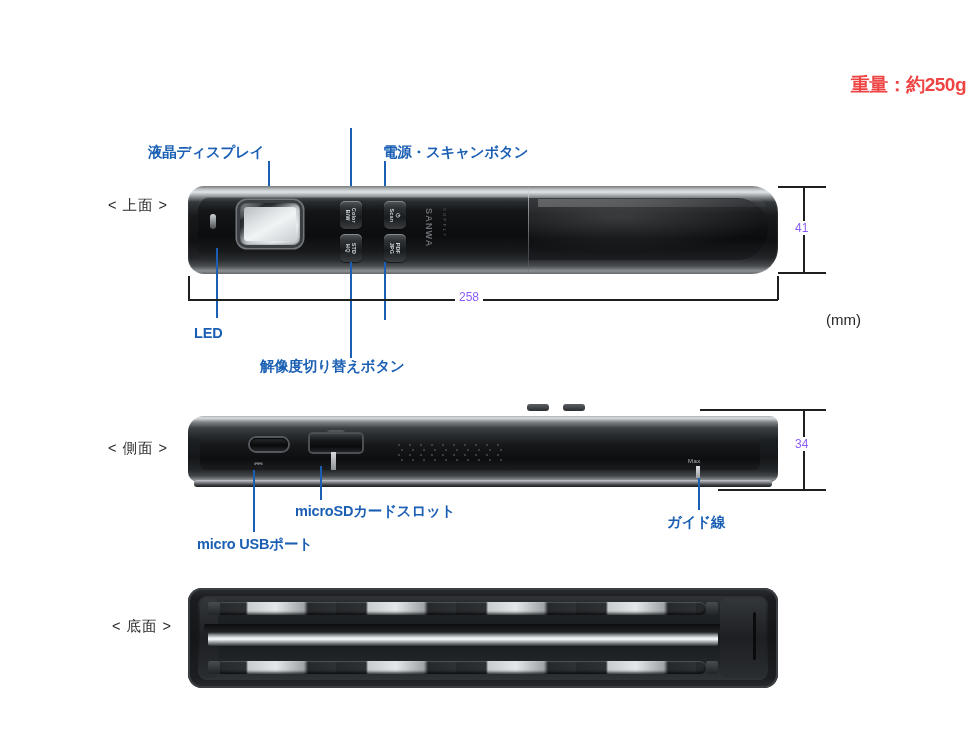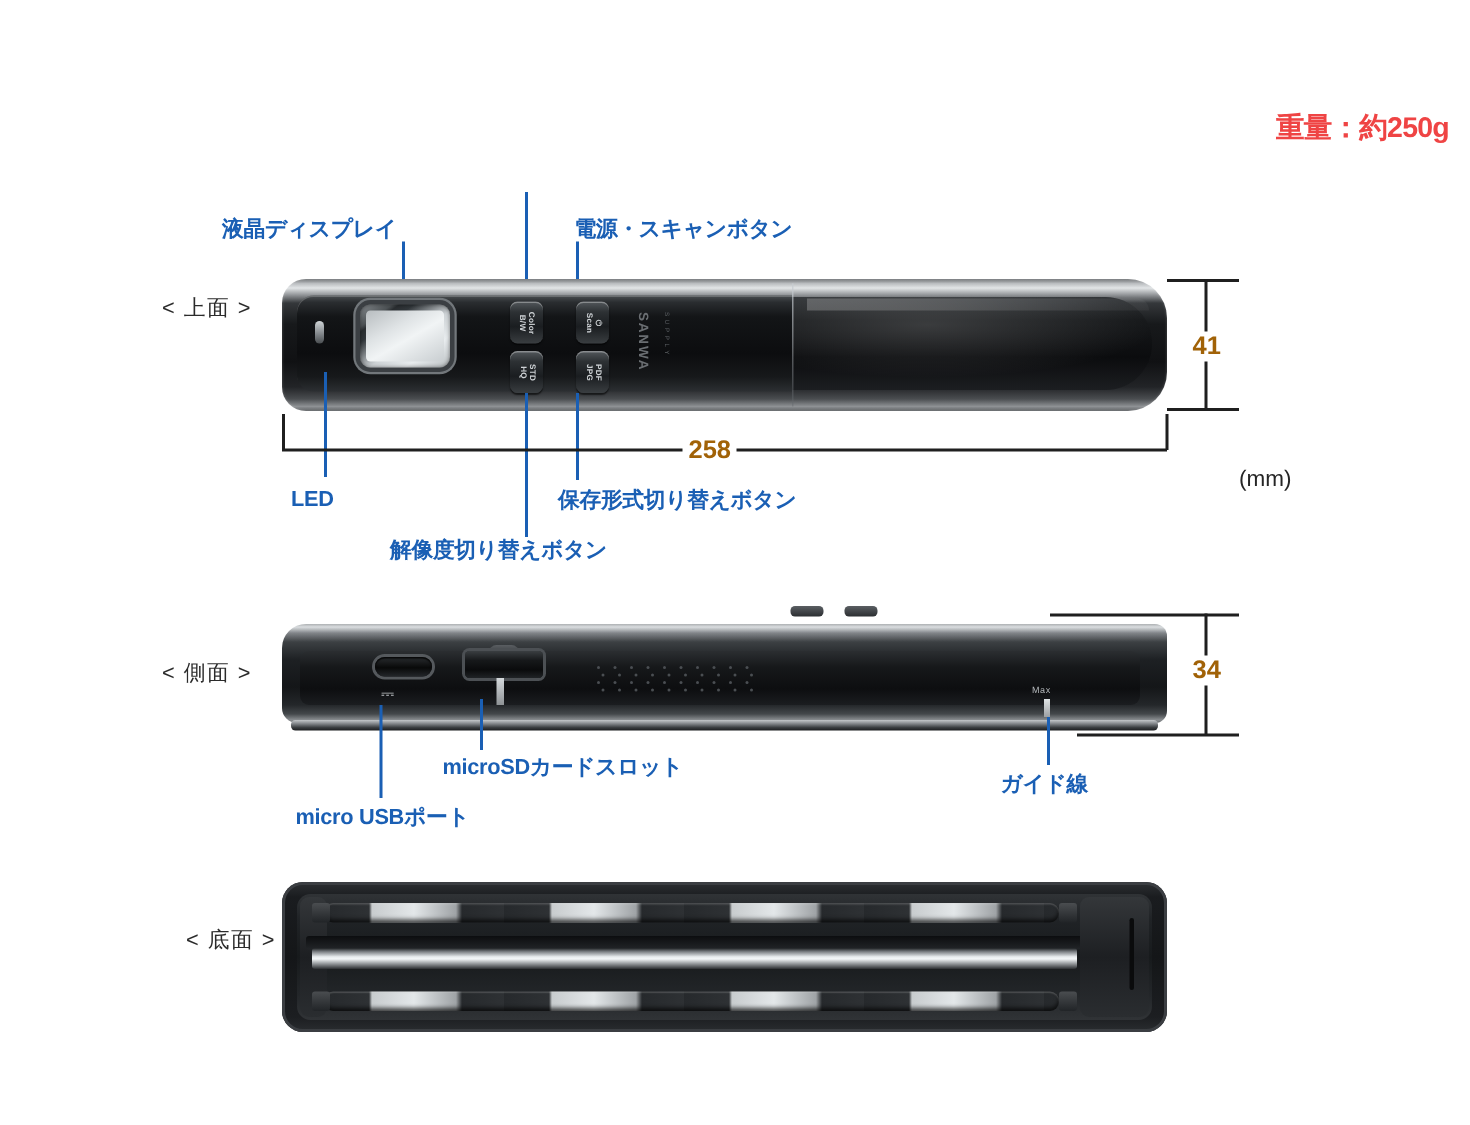--- a/index.html
+++ b/index.html
@@ -43,21 +43,21 @@
   
   .view-tag {
     position: absolute; font-size: 14.5px; color: #2b2b2b;
     letter-spacing: 1px; white-space: nowrap;
   }
 
   
   .dim-line-h { position: absolute; height: 1.6px; background: #1f1f1f; }
   .dim-line-v { position: absolute; width: 1.6px; background: #1f1f1f; }
   .dim-text {
-    position: absolute; font-size: 17px; font-weight: bold; color: #a16207;
+    position: absolute; font-size: 12px; font-weight: normal; color: #8b5cf6;
     background: #fff; padding: 0 4px; white-space: nowrap;
   }
   .unit-text {
     position: absolute; font-size: 15px; font-weight: normal; color: #262626; text-align: right;
   }
   .ext-line { position: absolute; background: #1f1f1f; }
 
   
   .dev-top {
     position: absolute; left: 188px; top: 186px; width: 590px; height: 88px;
@@ -308,21 +308,20 @@
     <div class="sanwa-sub" style="left:259px; top:22px;">SUPPLY</div>
   </div>
 
   <div class="leader" style="left:216px; top:248px; height:70px;"></div>
   <div class="callout" style="left:194px; top:325px;">LED</div>
 
   <div class="leader" style="left:350px; top:262px; height:96px;"></div>
   <div class="callout" style="left:260px; top:357px;">解像度切り替えボタン</div>
 
   <div class="leader" style="left:384px; top:262px; height:58px;"></div>
-  <div class="callout" style="left:372px; top:324px;">保存形式切り替えボタン</div>
 
   <div class="ext-line" style="left:188px; top:276px; width:1.6px; height:24px;"></div>
   <div class="ext-line" style="left:777px; top:276px; width:1.6px; height:24px;"></div>
   <div class="dim-line-h" style="left:188px; top:299px; width:590px;"></div>
   <div class="dim-text" style="left:455px; top:290px;">258</div>
 
   <div class="ext-line" style="left:778px; top:186px; width:48px; height:1.6px;"></div>
   <div class="ext-line" style="left:778px; top:272px; width:48px; height:1.6px;"></div>
   <div class="dim-line-v" style="left:803px; top:186px; height:87px;"></div>
   <div class="dim-text" style="left:791px; top:221px;">41</div>
@@ -402,21 +401,21 @@
   <div class="callout" style="left:295px; top:502px;">microSDカードスロット</div>
 
   <div class="leader" style="left:698px; top:478px; height:32px;"></div>
   <div class="callout" style="left:667px; top:513px;">ガイド線</div>
 
   <div class="ext-line" style="left:700px; top:409px; width:126px; height:1.6px;"></div>
   <div class="ext-line" style="left:718px; top:489px; width:108px; height:1.6px;"></div>
   <div class="dim-line-v" style="left:803px; top:409px; height:81px;"></div>
   <div class="dim-text" style="left:791px; top:437px;">34</div>
 
-  <div class="view-tag" style="left:124px; top:617px;">&lt; 底面 &gt;</div>
+  <div class="view-tag" style="left:112px; top:617px;">&lt; 底面 &gt;</div>
 
   <div class="dev-bot">
     <div class="dev-bot-shell"></div>
     <div class="dev-bot-inner"></div>
     <div class="bot-leftcap"></div>
     <div class="roller top"></div>
     <div class="scanbar-shadow"></div>
     <div class="scanbar"></div>
     <div class="roller bottom"></div>
     <div class="bot-endcap"></div>

